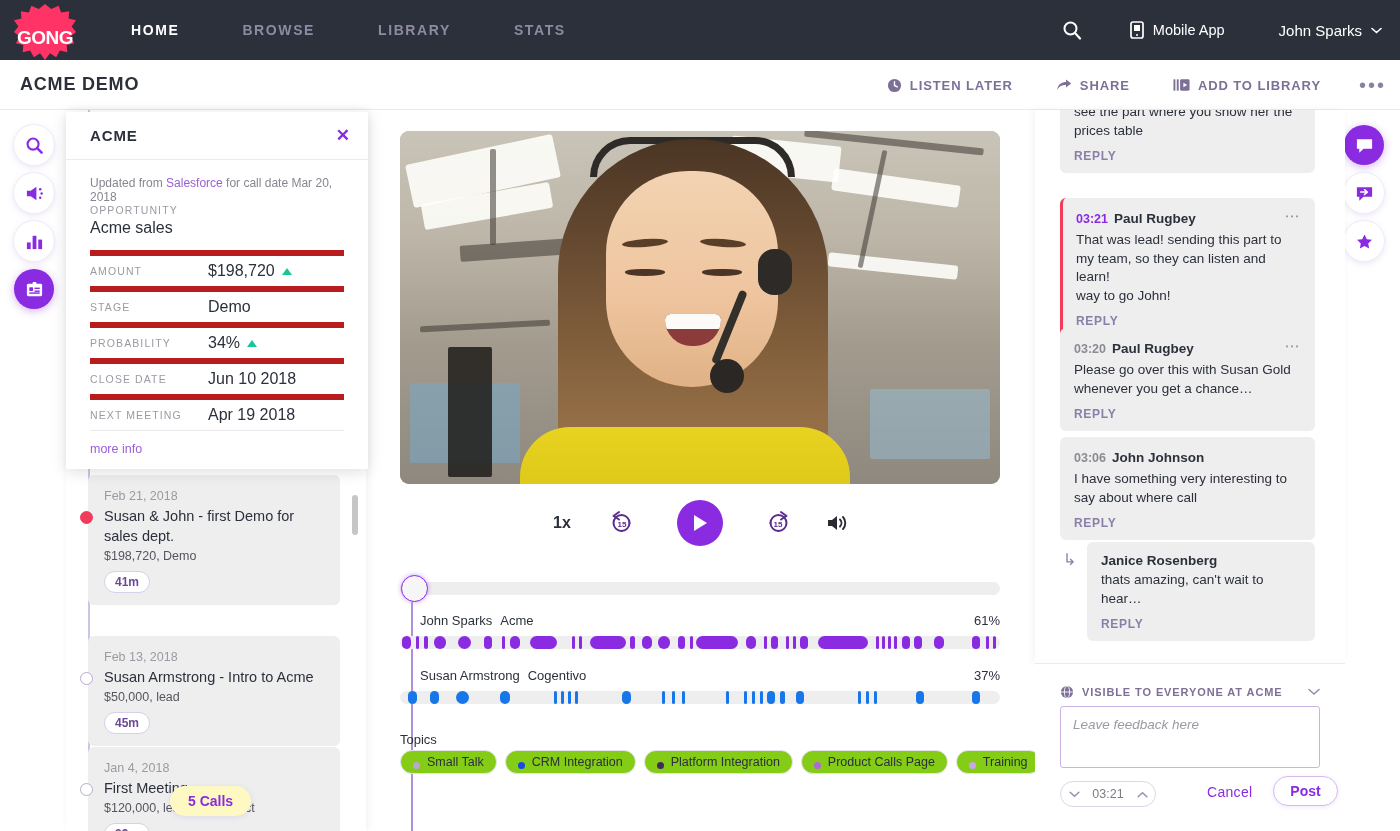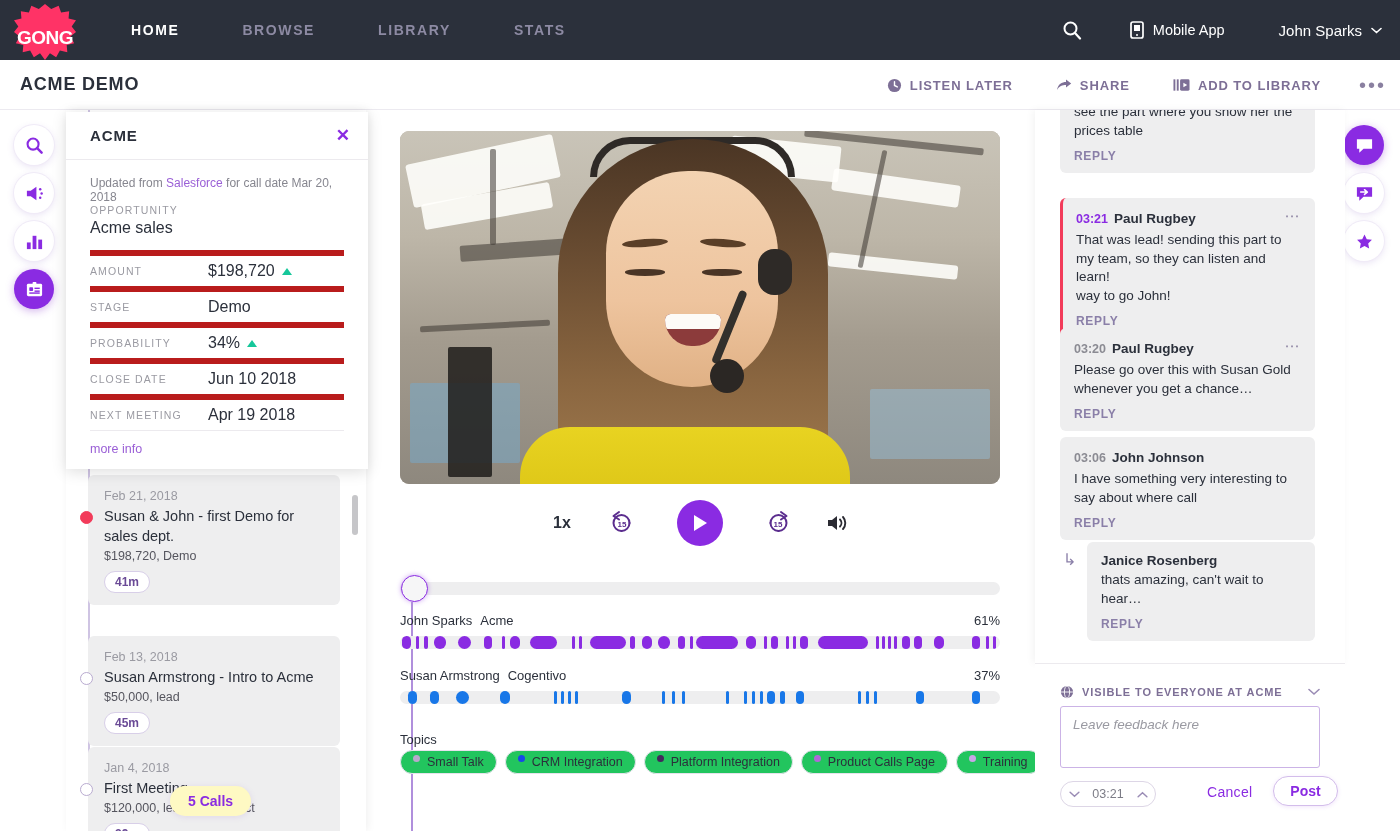--- a/index.html
+++ b/index.html
@@ -171,31 +171,31 @@
 
   
   .tl-wrap { position:absolute; left:400px; top:575px; width:600px; }
   .tl-progress { position:absolute; left:0; top:7px; width:600px; height:13px; background:#eeeeef; border-radius:7px; cursor:pointer; }
   .tl-handle {
     position:absolute; left:1px; top:0; width:27px; height:27px; border-radius:50%;
     background:#f6f6f7; border:1.5px solid #8a2be2; box-shadow:0 0 5px rgba(138,43,226,0.4); cursor:grab;
   }
   .tl-playhead { position:absolute; left:11px; top:27px; width:1.5px; height:256px; background:#b08fdc; }
   .tl-speaker-head { position:absolute; width:600px; display:flex; justify-content:space-between; align-items:baseline; }
-  .tl-spk-name { font-size:13px; color:#2b303b; }
+  .tl-spk-name { font-size:13px; color:#2b303b;margin-left:20px; }
   .tl-spk-name .co { margin-left:8px; }
   .tl-pct { font-size:13px; color:#2b303b; }
   .tl-bar { position:absolute; width:600px; height:13px; background:#eeeeef; border-radius:7px; overflow:hidden; }
   .seg { position:absolute; top:0; height:13px; border-radius:7px; }
   .tl-topics-label { position:absolute; left:0; top:157px; font-size:13px; color:#2b303b; }
   .tl-topics { position:absolute; left:0; top:175px; display:flex; gap:8px; }
   .topic-chip {
-    display:flex; align-items:flex-start; gap:7px; border:1px solid #e6e2ec;
+    display:flex; align-items:flex-end; gap:7px; border:1px solid #e6e2ec;
     border-radius:13px; padding:4px 12px; font-size:12.5px; color:#2b303b;
-    background:#22c55e; cursor:pointer; white-space:nowrap;
+    background:#84cc16; cursor:pointer; white-space:nowrap;
   }
   .topic-dot { width:7px; height:7px; border-radius:50%; }
 
   
   .comments-panel {
     position:absolute; left:1035px; top:110px; width:310px; height:553px;
     background:#fff; box-shadow:-2px 0 8px rgba(0,0,0,0.05); overflow:hidden;
   }
   .comment {
     position:absolute; left:25px; width:255px; background:#eeeeef;

